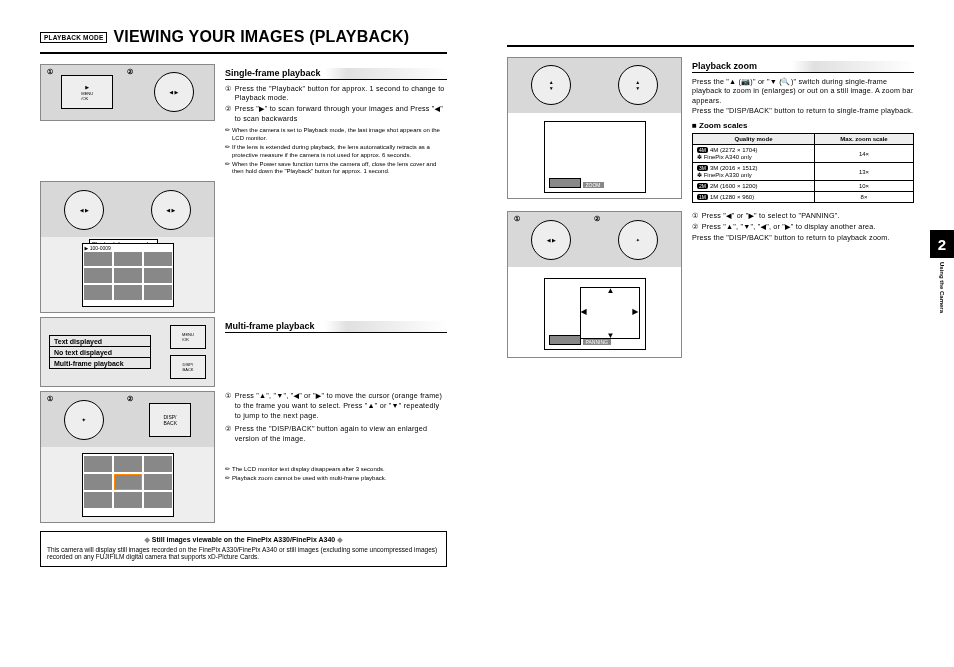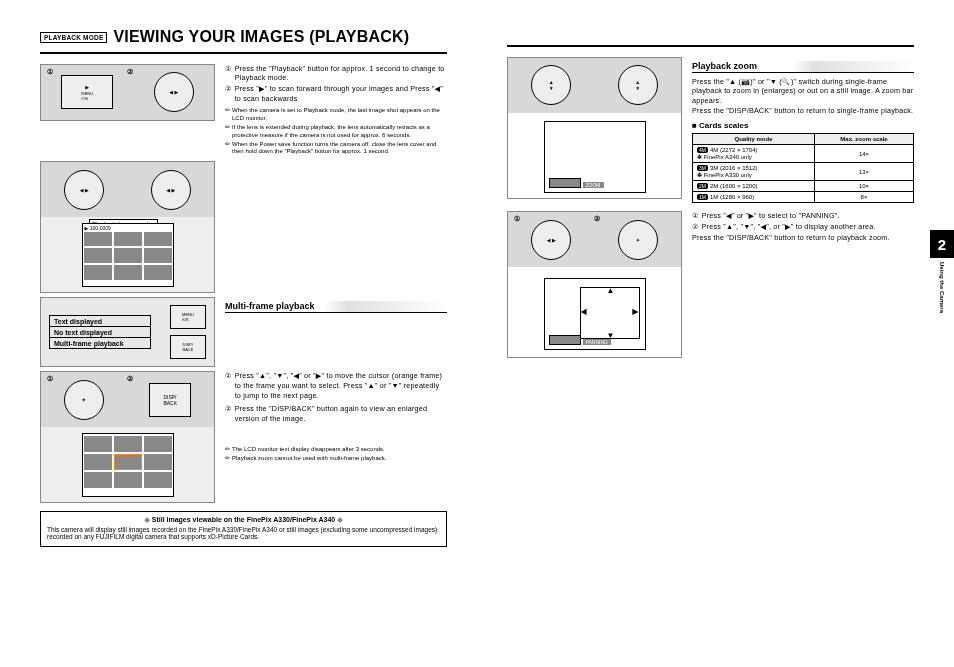--- a/index.html
+++ b/index.html
@@ -302,20 +302,21 @@
             <div class="btn-block">
                 <span>▶</span>
                 <span style="font-size:4px">MENU<br>/OK</span>
               </div>
             <span class="circ-num" style="left:86px;">②</span>
             <div class="dpad">◀ ▶</div>
           </div>
         </div>
       </div>
       <div class="col-right">
+        <div class="sec-heading">Single-frame playback</div>
         <div class="body-text">
           <div class="step">
               <span class="step-num">①</span>
               <span>Press the "Playback" button for approx. 1 second to change to Playback mode.</span>
             </div>
           <div class="step">
               <span class="step-num">②</span>
               <span>Press "▶" to scan forward through your images and Press "◀" to scan backwards</span>
             </div>
         </div>
@@ -459,21 +460,21 @@
             </div>
           </div>
         </div>
       </div>
       <div class="col-right">
         <div class="sec-heading">Playback zoom</div>
         <div class="body-text">
           <div>Press the "▲ (📷)" or "▼ (🔍)" switch during single-frame playback to zoom in (enlarges) or out on a still image. A zoom bar appears.</div>
           <div>Press the "DISP/BACK" button to return to single-frame playback.</div>
         </div>
-        <div style="font-weight:bold;font-size:8px;margin-top:6px;">■ Cards scales</div>
+        <div style="font-weight:bold;font-size:8px;margin-top:6px;">■ Zoom scales</div>
         <table class="zoom-table">
           <tbody>
               <tr>
             <th>Quality mode</th>
             <th>Max. zoom scale</th>
           </tr>
           <tr>
             <td><span class="ill-badge">4M</span><span style="white-space:pre-line;">4M (2272 × 1704)
 ✽ FinePix A340 only</span></td>
             <td class="center">14×</td>

